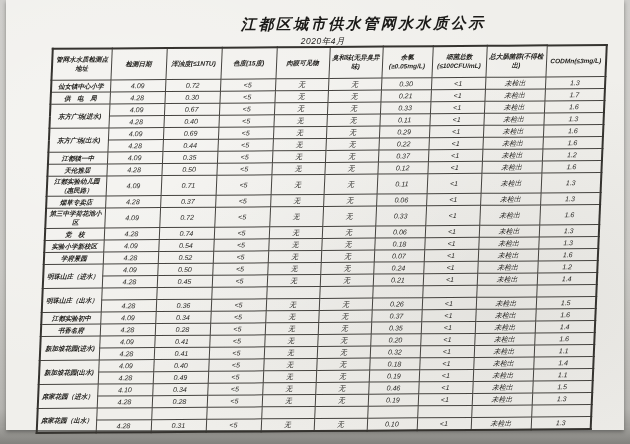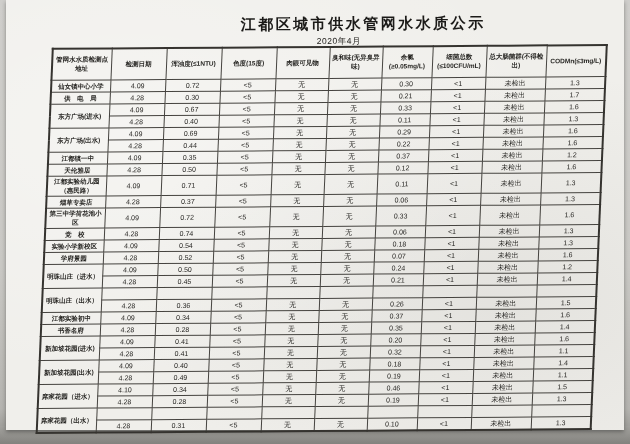--- a/index.html
+++ b/index.html
@@ -13,32 +13,33 @@
     position:absolute;left:0;right:0;bottom:0;height:18px;
     background:linear-gradient(180deg,#a3a29e,#83827e);
   }
   .paper{
     position:absolute;left:6px;top:0;right:6px;bottom:14px;
     background:
       radial-gradient(ellipse at 20% 30%, rgba(255,255,255,.35), transparent 60%),
       radial-gradient(ellipse at 80% 70%, rgba(120,118,112,.10), transparent 55%),
       #f0efeb;
     box-shadow:0 2px 4px rgba(40,40,38,.45);
+    font-style:italic;
   }
   .content{
     position:absolute;left:0;top:0;right:0;bottom:0;
     transform:rotate(-0.4deg);
   }
   .title{
     position:absolute;left:236px;top:15px;
     font-size:15px;font-weight:bold;letter-spacing:2.5px;color:#1b1a18;
     white-space:nowrap;
   }
   .subtitle{
-    position:absolute;left:312px;top:36px;
+    position:absolute;left:296px;top:36px;
     font-size:8.5px;color:#23221f;letter-spacing:.5px;
   }
   table.wq{
     position:absolute;left:47px;top:46px;width:554px;
     border-collapse:collapse;table-layout:fixed;
     transform:skewX(-2.8deg);transform-origin:0 0;
     background:transparent;
   }
   table.wq th,table.wq td{
     border:1px solid #45433f;

